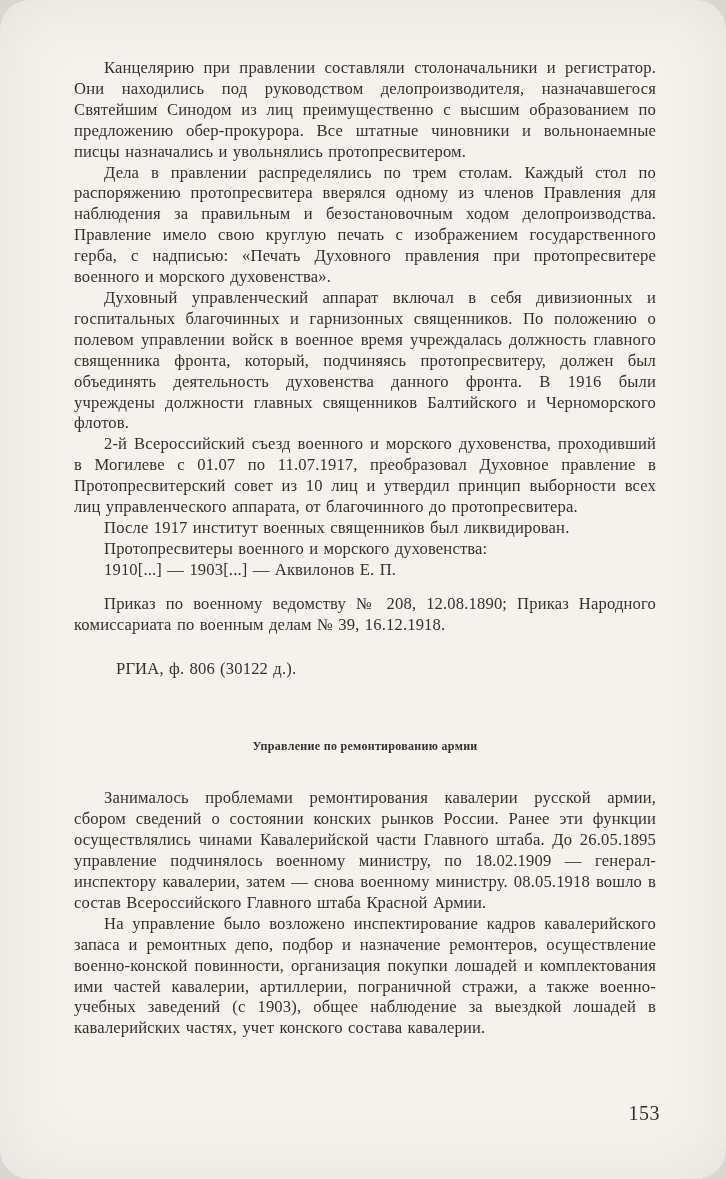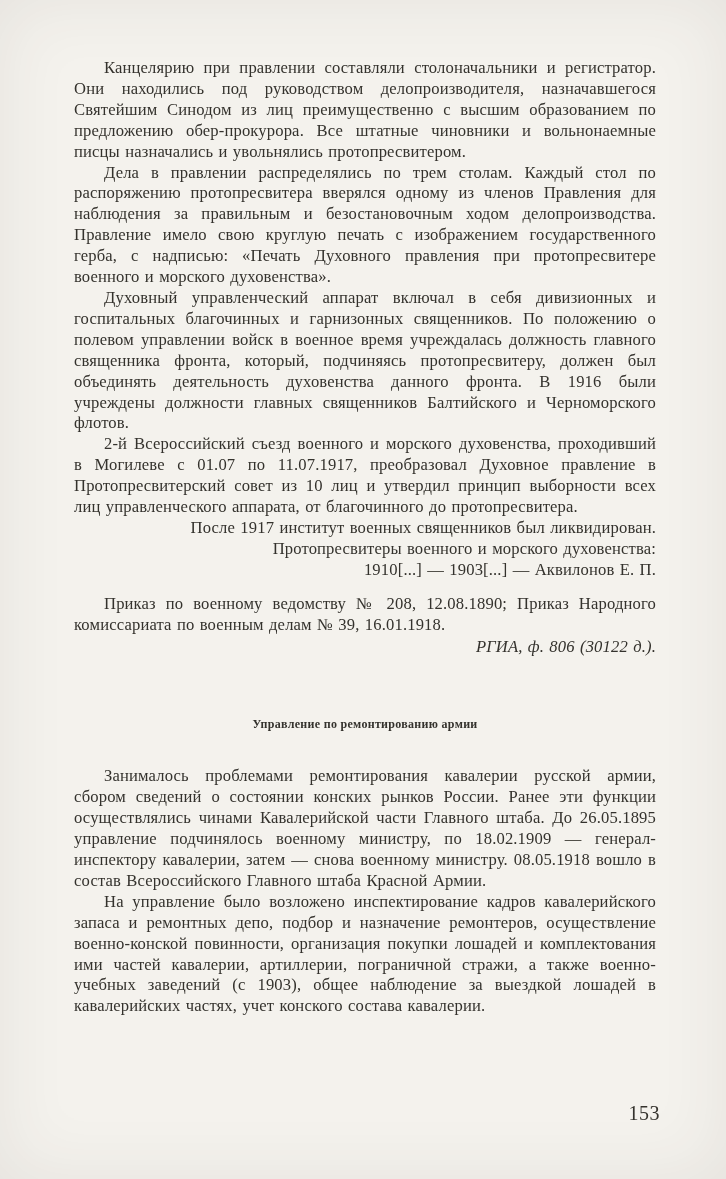--- a/index.html
+++ b/index.html
@@ -9,45 +9,45 @@
     width: 726px;
     height: 1179px;
     background: #f4f2ed;
     box-sizing: border-box;
     padding: 58px 70px 0 74px;
     position: relative;
     font-family: "Liberation Serif", "DejaVu Serif", serif;
     color: #34322d;
     box-shadow: inset 0 0 70px rgba(60,55,45,0.08);
     overflow: hidden;
+    border-radius: 30px;
   }
 
   .body-text p {
     margin: 0;
     font-size: 16.6px;
     line-height: 20.9px;
     text-align: justify;
     text-indent: 30px;
     letter-spacing: 0.15px;
     word-spacing: 1px;
   }
 
   .body-text p.line {
-    text-align: right;
+    text-align: left;
   }
 
   .body-text p.orders {
     margin-top: 13px;
   }
 
   .body-text p.archive {
-    margin-top: 2px;
+    margin-top: 24px;
     text-indent: 42px;
-    text-align: right;
-    font-style: italic;
+    text-align: left;
   }
 
   .heading {
     margin-top: 54px;
     text-align: center;
     font-weight: bold;
     font-size: 12px;
     line-height: 24px;
     letter-spacing: 0.3px;
   }
@@ -74,21 +74,21 @@
 <div class="page">
 
   <div class="body-text">
     <p>Канцелярию при правлении составляли столоначальники и регистратор. Они находились под руководством делопроизводителя, назначавшегося Святейшим Синодом из лиц преимущественно с высшим образованием по предложению обер-прокурора. Все штатные чиновники и вольнонаемные писцы назначались и увольнялись протопресвитером.</p>
     <p>Дела в правлении распределялись по трем столам. Каждый стол по распоряжению протопресвитера вверялся одному из членов Правления для наблюдения за правильным и безостановочным ходом делопроизводства. Правление имело свою круглую печать с изображением государственного герба, с надписью: «Печать Духовного правления при протопресвитере военного и морского духовенства».</p>
     <p>Духовный управленческий аппарат включал в себя дивизионных и госпитальных благочинных и гарнизонных священников. По положению о полевом управлении войск в военное время учреждалась должность главного священника фронта, который, подчиняясь протопресвитеру, должен был объединять деятельность духовенства данного фронта. В 1916 были учреждены должности главных священников Балтийского и Черноморского флотов.</p>
     <p>2-й Всероссийский съезд военного и морского духовенства, проходивший в Могилеве с 01.07 по 11.07.1917, преобразовал Духовное правление в Протопресвитерский совет из 10 лиц и утвердил принцип выборности всех лиц управленческого аппарата, от благочинного до протопресвитера.</p>
     <p class="line">После 1917 институт военных священников был ликвидирован.</p>
     <p class="line">Протопресвитеры военного и морского духовенства:</p>
     <p class="line">1910[...] — 1903[...]  —  Аквилонов Е. П.</p>
-    <p class="orders">Приказ по военному ведомству № 208, 12.08.1890; Приказ Народного комиссариата по военным делам № 39, 16.01.1918.</p>
+    <p class="orders">Приказ по военному ведомству № 208, 12.08.1890; Приказ Народного комиссариата по военным делам № 39, 16.12.1918.</p>
     <p class="archive">РГИА, ф. 806 (30122 д.).</p>
   </div>
 
   <div class="heading">
     <div>Управление по ремонтированию армии</div>
   </div>
 
   <div class="body-text section2">
     <p class="spaced">Занималось проблемами ремонтирования кавалерии русской армии, сбором сведений о состоянии конских рынков России. Ранее эти функции осуществлялись чинами Кавалерийской части Главного штаба. До 26.05.1895 управление подчинялось военному министру, по 18.02.1909 — генерал-инспектору кавалерии, затем — снова военному министру. 08.05.1918 вошло в состав Всероссийского Главного штаба Красной Армии.</p>
     <p>На управление было возложено инспектирование кадров кавалерийского запаса и ремонтных депо, подбор и назначение ремонтеров, осуществление военно-конской повинности, организация покупки лошадей и комплектования ими частей кавалерии, артиллерии, пограничной стражи, а также военно-учебных заведений (с 1903), общее наблюдение за выездкой лошадей в кавалерийских частях, учет конского состава кавалерии.</p>

